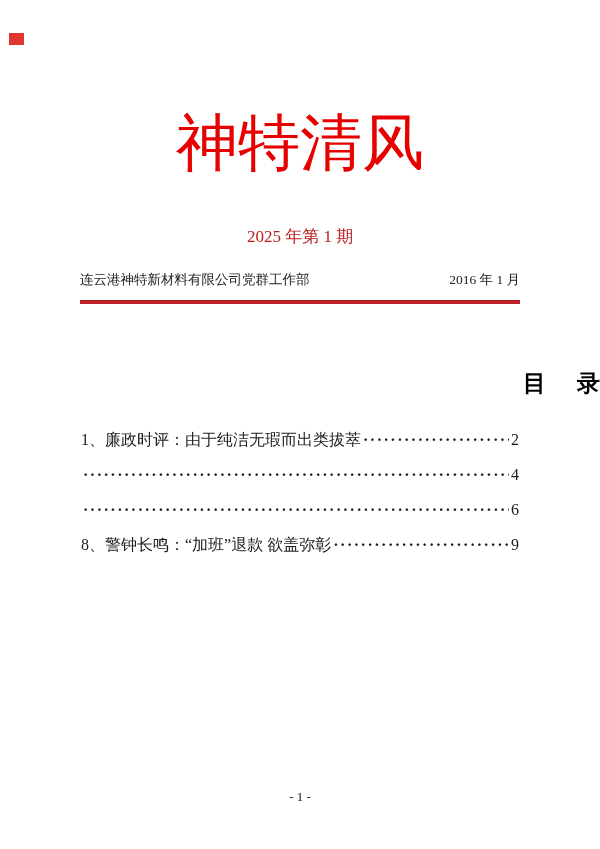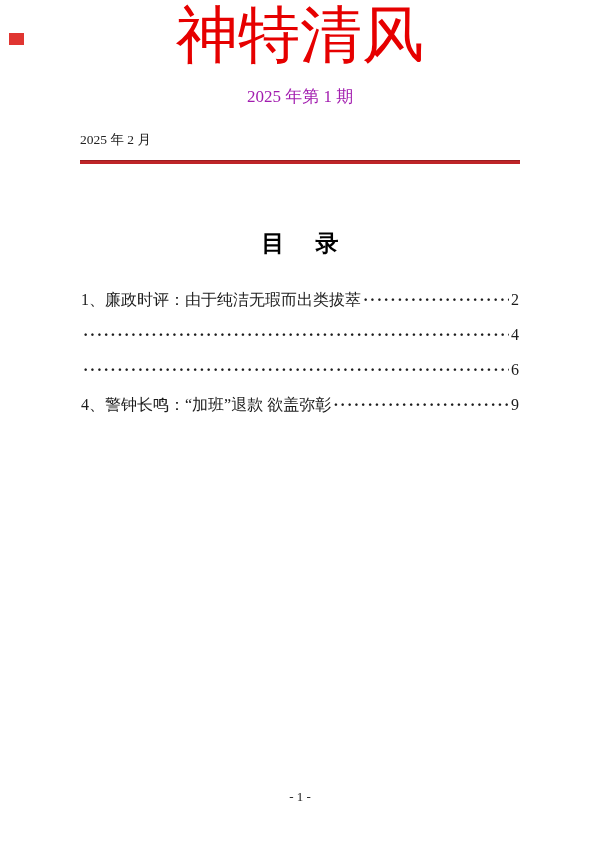--- a/index.html
+++ b/index.html
@@ -15,53 +15,54 @@
   }
   .corner-mark {
     position: absolute;
     left: 9px;
     top: 33px;
     width: 15px;
     height: 12px;
     background: #e03531;
   }
   .doc-title {
+    padding-top: 108px;
     text-align: center;
     font-size: 62px;
     line-height: 1.15;
     font-weight: 400;
     color: #e60000;
   }
   .issue-line {
-    margin-top: 14px;
+    margin-top: 46px;
     text-align: center;
     font-size: 17px;
     line-height: 1.4;
-    color: #a21caf;
+    color: #b91c1c;
   }
   .masthead-row {
     width: 440px;
     margin: 20px auto 0;
     display: flex;
     justify-content: space-between;
     align-items: baseline;
     font-size: 13.5px;
     line-height: 1.7;
     color: #222222;
   }
   .red-rule {
     width: 440px;
     height: 3px;
     margin: 8px auto 0;
     background: #bf2428;
     border-top: 1px solid #9c1d20;
   }
   .toc-heading {
     margin-top: 64px;
-    text-align: center;
+    text-align: right;
     font-size: 23px;
     font-weight: bold;
     line-height: 1.4;
     word-spacing: 1.1em;
     color: #000000;
   }
   .toc-list {
     width: 438px;
     margin: 22px auto 0;
     font-size: 16px;
@@ -98,21 +99,22 @@
 
 <div class="page">
 
   <div class="corner-mark"></div>
 
   <div class="doc-title">神特清风</div>
 
   <div class="issue-line">2025 年第 1 期</div>
 
   <div class="masthead-row">
-    <span>2025 年 2 月</span>
+    <span>连云港神特新材料有限公司党群工作部</span>
+    <span>2016 年 1 月</span>
   </div>
 
   <div class="red-rule"></div>
 
   <div class="toc-heading">目 录</div>
 
   <div class="toc-list">
   <div class="toc-row">
     <span class="toc-label">1、廉政时评：由于纯洁无瑕而出类拔萃</span>
     <span class="toc-leader">····································································································</span>
@@ -123,21 +125,21 @@
     <span class="toc-leader">····································································································</span>
     <span class="toc-page">4</span>
   </div>
 
   <div class="toc-row">
     <span class="toc-leader">····································································································</span>
     <span class="toc-page">6</span>
   </div>
 
   <div class="toc-row">
-    <span class="toc-label">4、警钟长鸣：“加班”退款 欲盖弥彰</span>
+    <span class="toc-label">8、警钟长鸣：“加班”退款 欲盖弥彰</span>
     <span class="toc-leader">····································································································</span>
     <span class="toc-page">9</span>
   </div>
 </div>
 
   <div class="page-footer">- 1 -</div>
 
 </div>
 
 </body></html>

